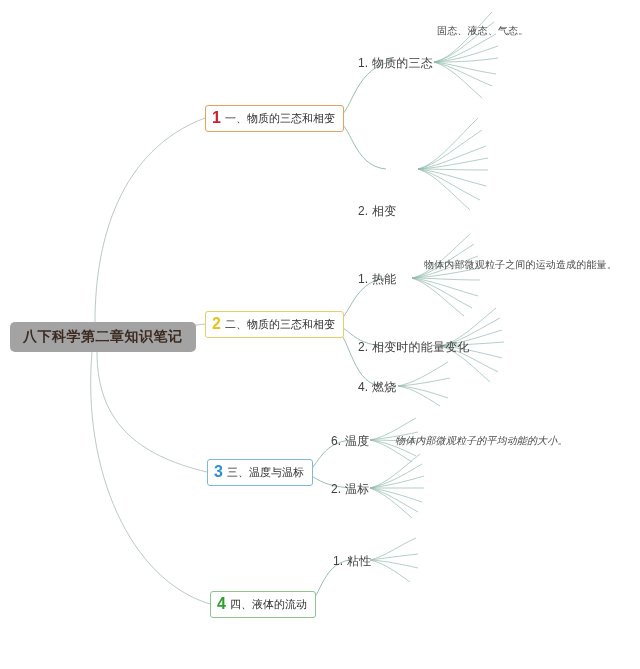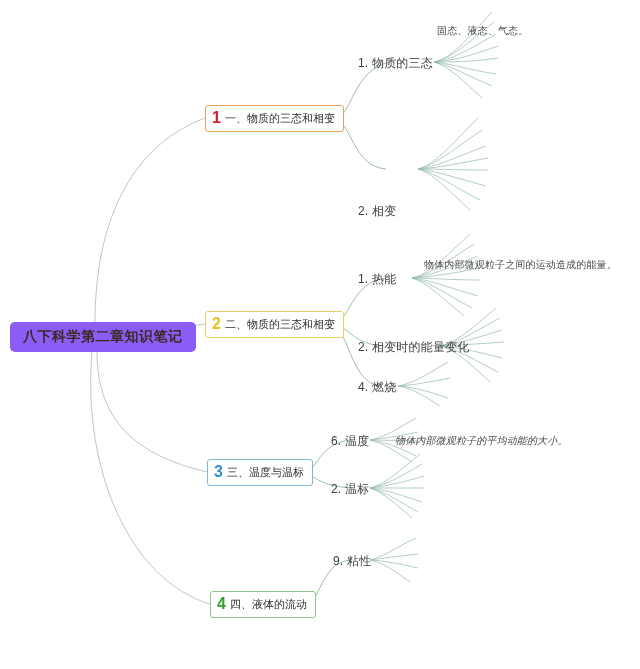--- a/index.html
+++ b/index.html
@@ -25,21 +25,21 @@
     height: 669px;
     pointer-events: none;
   }
   .node {
     position: absolute;
     box-sizing: border-box;
     white-space: nowrap;
   }
   
   .root-node {
-    background: #8b5cf6;
+    background: #a3a3a3;
     color: #3a2a20;
     border-radius: 5px;
     padding: 7px 13px 8px 13px;
     font-size: 14px;
     font-weight: bold;
     letter-spacing: 0.5px;
     line-height: 1.1;
     text-align: center;
   }
   
@@ -213,15 +213,15 @@
   <div class="node sub-node" style="left:331px; top:435px;">6. 温度</div>
   <div class="node leaf-node" style="left:395px; top:435px;font-style:italic;">物体内部微观粒子的平均动能的大小。</div>
 
   <div class="node sub-node" style="left:331px; top:483px;">2. 温标</div>
 
   <div class="node branch-node b4" style="left:210px; top:591px;">
     <span class="branch-num n4">4</span>
     <span class="branch-label">四、液体的流动</span>
   </div>
 
-  <div class="node sub-node" style="left:333px; top:555px;">9. 粘性</div>
+  <div class="node sub-node" style="left:333px; top:555px;">1. 粘性</div>
 
 </div>
 
 </body></html>

